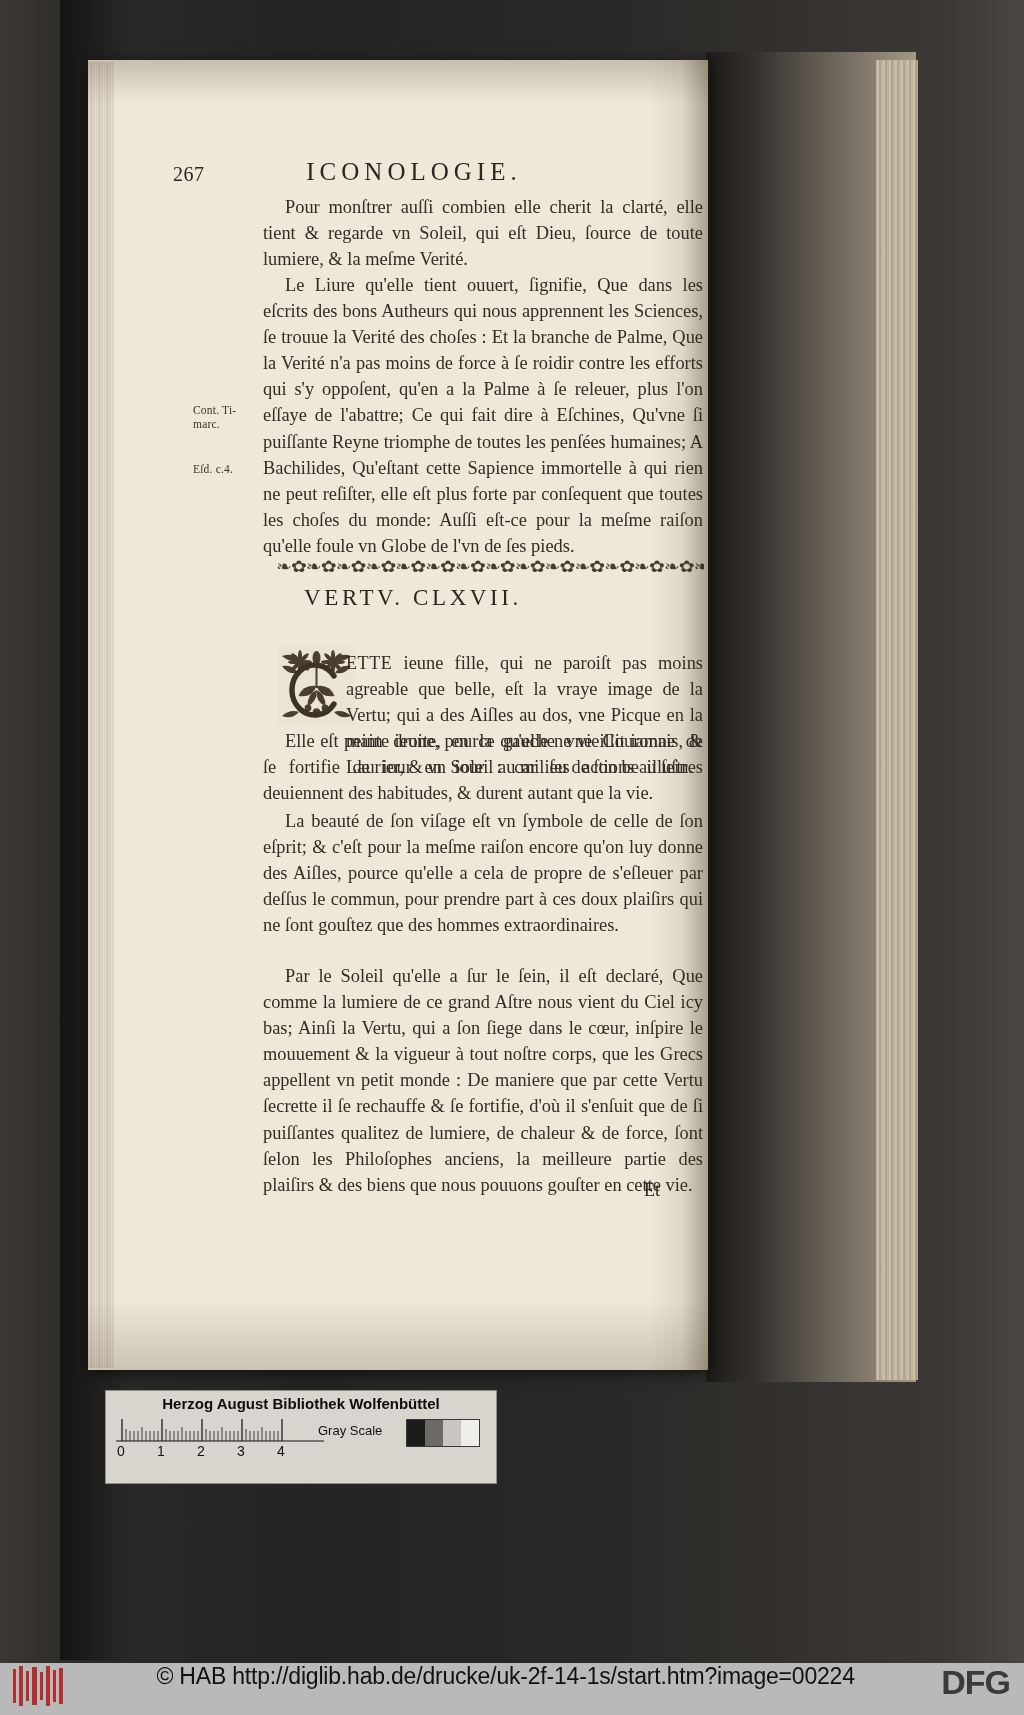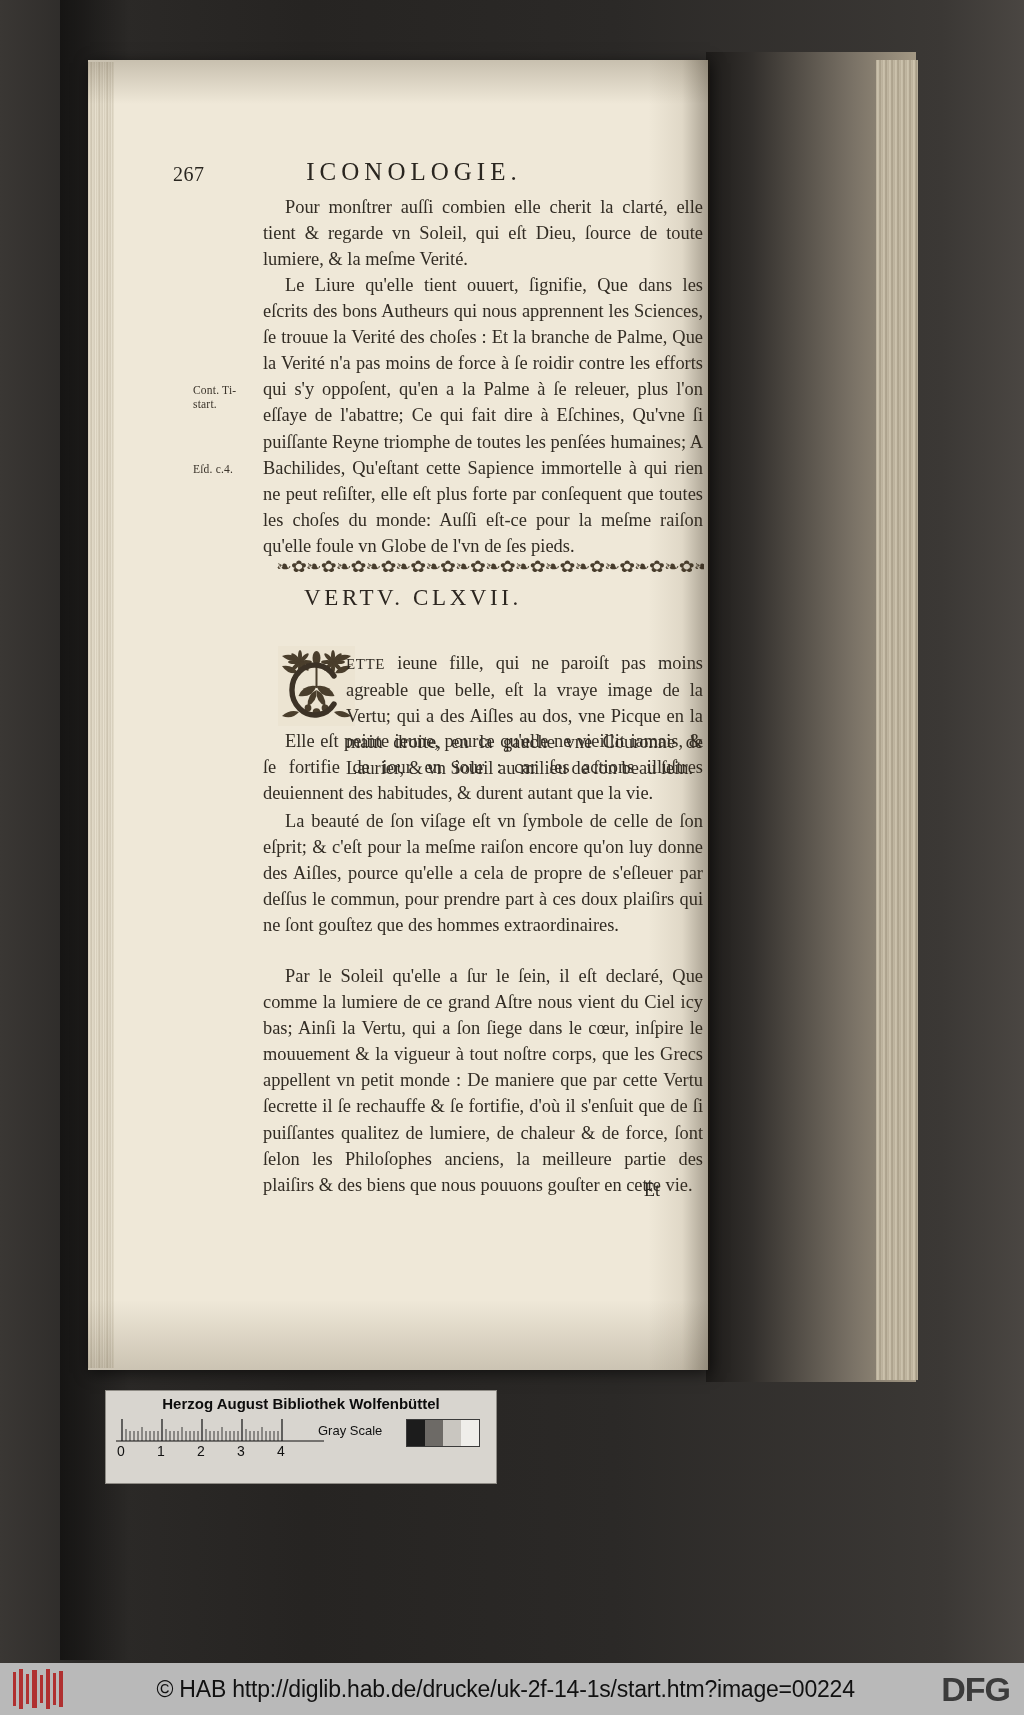--- a/index.html
+++ b/index.html
@@ -109,21 +109,21 @@
     color:#2c2620;padding-left:30px;box-sizing:border-box;
   }
 
   
   #initial-block{
     position:absolute;left:190px;top:586px;width:77px;height:80px;
     overflow:hidden;
   }
   #initial-block svg{display:block;}
 
-  .smallcaps{font-size:15px;letter-spacing:.6px;}
+  .smallcaps{font-size:18px;letter-spacing:.6px;}
 
   #catchword{
     position:absolute;left:0;top:1120px;width:620px;
     text-align:right;padding-right:48px;box-sizing:border-box;
     font-size:18px;
   }
 
   
   #calib-card{
     position:absolute;left:105px;top:1390px;width:390px;height:92px;
@@ -150,21 +150,21 @@
   }
   #gray-patches{
     position:absolute;left:300px;top:28px;width:72px;height:26px;
     border:1px solid #3a3a3a;display:flex;
   }
   #gray-patches i{display:block;height:100%;flex:1;}
 
   
   #footer{
     position:absolute;left:0;top:1663px;width:1024px;height:52px;
-    background:#b9b9b9;display:flex;align-items:center;
+    background:#b9b9b9;display:flex;
   }
   #footer-mark{
     width:62px;height:46px;margin-left:8px;flex:0 0 auto;
     display:flex;align-items:center;justify-content:center;
   }
   #footer-url{
     flex:1 1 auto;text-align:center;
     font-family:"Liberation Sans",sans-serif;
     font-size:23px;color:#111;letter-spacing:-.2px;
   }
@@ -190,23 +190,23 @@
     <div class="running-head">ICONOLOGIE.</div>
 
     <div class="para" style="top:134px;">
       <span class="ind"></span><span>Pour monſtrer auſſi combien elle cherit la clarté, elle tient &amp; regarde vn Soleil, qui eſt Dieu, ſource de toute lumiere, &amp; la meſme Verité.</span>
     </div>
 
     <div class="para" style="top:212px;">
       <span class="ind"></span><span>Le Liure qu'elle tient ouuert, ſignifie, Que dans les eſcrits des bons Autheurs qui nous apprennent les Sciences, ſe trouue la Verité des choſes : Et la branche de Palme, Que la Verité n'a pas moins de force à ſe roidir contre les efforts qui s'y oppoſent, qu'en a la Palme à ſe releuer, plus l'on eſſaye de l'abattre; Ce qui fait dire à Eſchines, Qu'vne ſi puiſſante Reyne triomphe de toutes les penſées humaines; A Bachilides, Qu'eſtant cette Sapience immortelle à qui rien ne peut reſiſter, elle eſt plus forte par conſequent que toutes les choſes du monde: Auſſi eſt-ce pour la meſme raiſon qu'elle foule vn Globe de l'vn de ſes pieds.</span>
     </div>
 
-    <div class="marginal" style="top:324px;">
+    <div class="marginal" style="top:344px;">
       <div>Cont. Ti-</div>
-      <div>start.</div>
+      <div>marc.</div>
     </div>
     <div class="marginal" style="top:403px;">
       <div>Eſd. c.4.</div>
     </div>
 
     <div id="ornament">
       <div class="fleuron">❧✿❧✿❧✿❧✿❧✿❧✿❧✿❧✿❧✿❧✿❧✿❧✿❧✿❧✿❧✿❧✿❧✿❧✿❧✿❧</div>
     </div>
 
     <div id="chapter-title">VERTV. CLXVII.</div>

